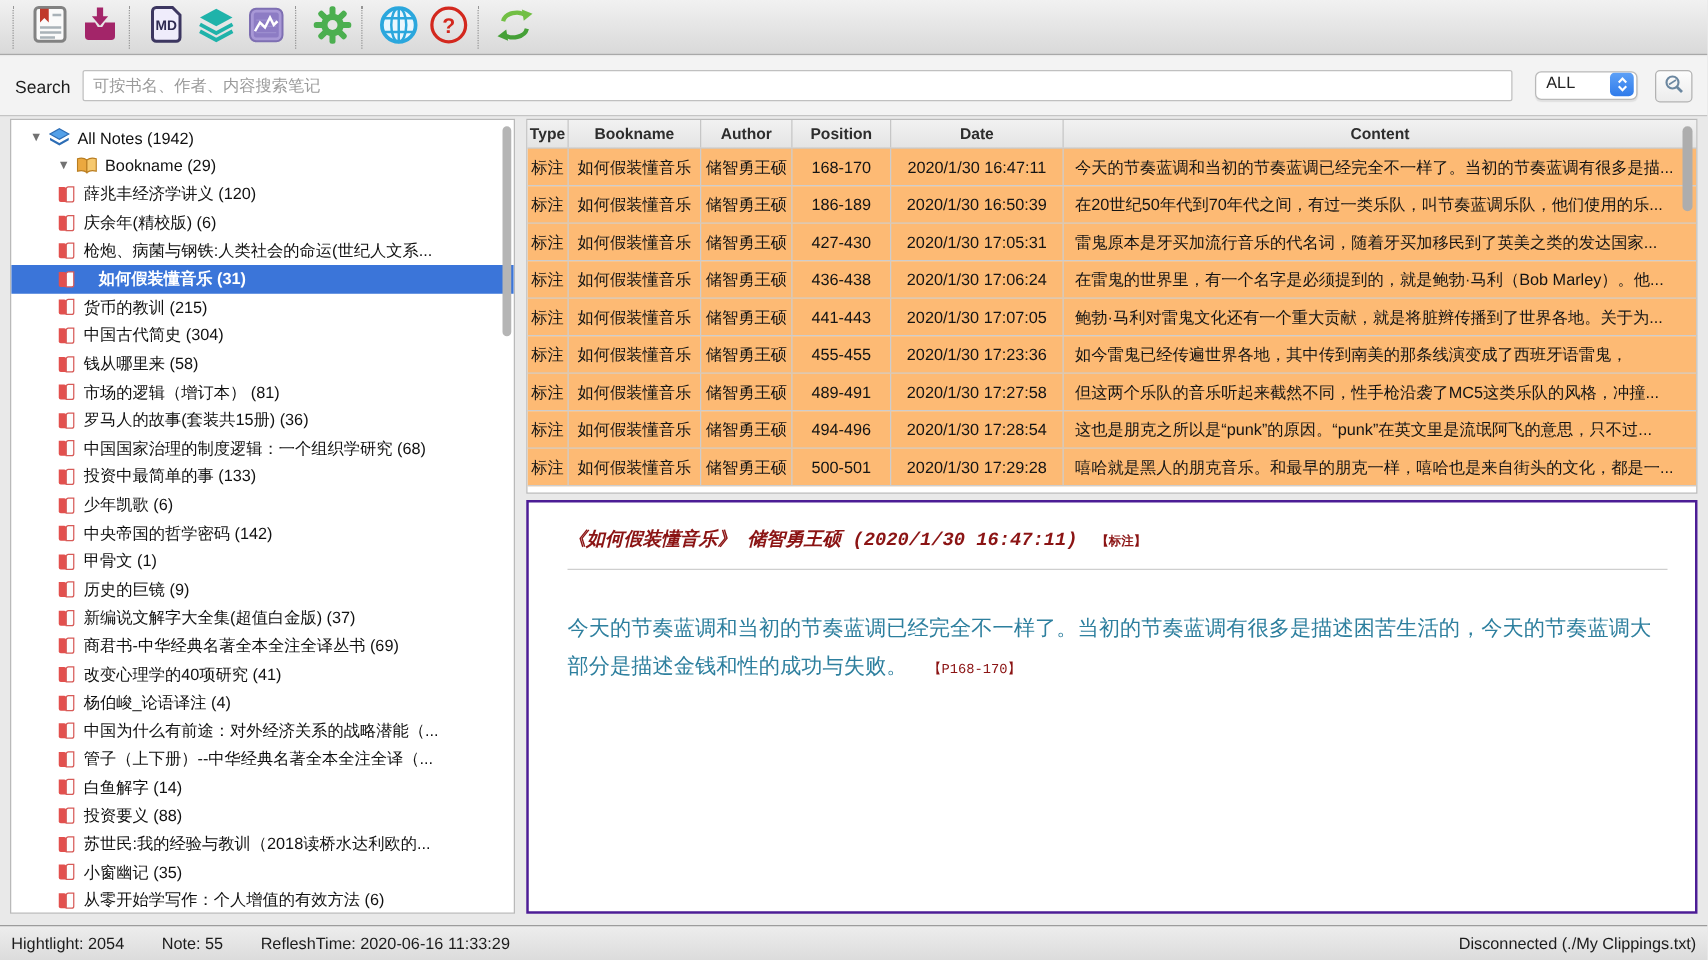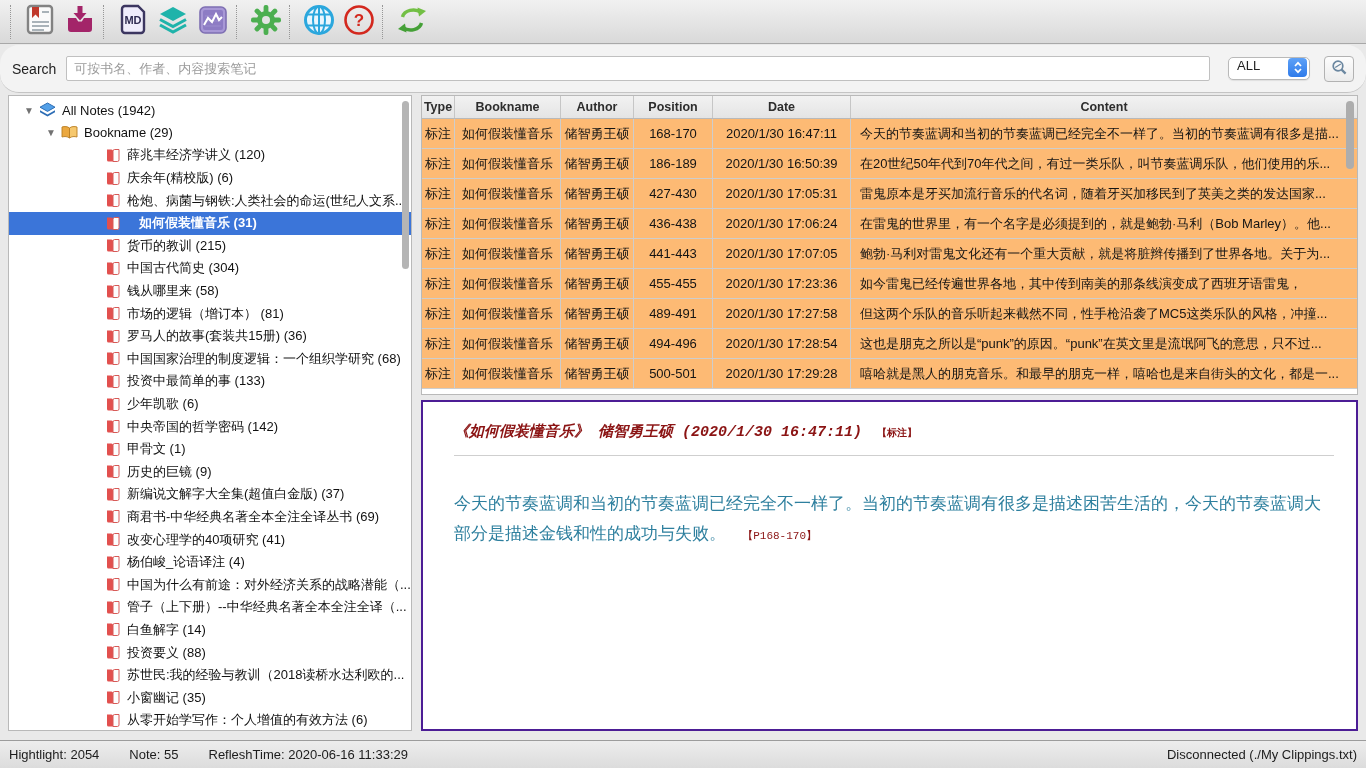--- a/index.html
+++ b/index.html
@@ -11,21 +11,21 @@
   .toolbar { position:absolute; top:0; left:0; right:0; height:44px;
     background:linear-gradient(#f1f1f1,#d9d9d9); border-bottom:1px solid #a8a8a8;
     display:flex; align-items:center; padding-left:4px; }
   .tb-sep { width:1px; height:34px; border-left:1px dotted #969696; margin:0 6px; }
   .tb-btn { width:40px; height:40px; display:flex; align-items:center; justify-content:flex-end;
     background:transparent; border:none; cursor:default; }
 
   
   .search-row { position:absolute; top:45px; left:0; right:0; height:48px;
     background:#f3f3f3; border-bottom:1px solid #c4c4c4;
-    display:flex; align-items:center; padding:0 12px;border-radius:19px; }
+    display:flex; align-items:center; padding:0 12px; }
   .search-label { font-size:14px; color:#1d1d1d; margin-right:10px; }
   .search-input { flex:1; height:25px; border:1px solid #c0c0c0; border-radius:2px;
     background:#fff; font-size:13px; padding:0 7px; color:#222; outline:none;
     font-family:"Liberation Sans","DejaVu Sans",sans-serif; }
   .search-input::placeholder { color:#9b9b9b; }
   .filter-select { width:82px; height:23px; margin-left:18px; background:#fff;
     border:1px solid #b9b9b9; border-radius:5px; display:flex; align-items:flex-start;
     overflow:hidden; box-shadow:0 1px 1px rgba(0,0,0,.08); }
   .filter-select .val { flex:1; font-size:13px; color:#222; padding-left:8px; }
   .filter-select .stepper { width:19px; height:19px; margin-right:2px; border-radius:4px;
@@ -43,21 +43,21 @@
     background:#fff; border:2px solid #4c1d95; overflow:hidden;font-family:Liberation Mono, monospace; }
 
   
   .tree { padding-top:3px; }
   .tree-row { height:22.6px; display:flex; align-items:center; font-size:13px; color:#111;
     white-space:nowrap; overflow:hidden; }
   .tree-row .tri { width:12px; font-size:10px; color:#727272; text-align:center; margin-right:4px; }
   .tree-row .ticon { display:flex; align-items:center; margin-right:6px; flex:none; }
   .lvl0 { padding-left:14px; }
   .lvl1 { padding-left:36px; }
-  .lvl2 { padding-left:96px; }
+  .lvl2 { padding-left:36px; }
   .tree-row.selected { background:#3b75d9; color:#fff; font-weight:bold;gap:12px; }
   .side-scroll { position:absolute; right:2px; top:5px; width:7px; height:168px;
     background:#b5b5b5; border-radius:4px; }
 
   
   .grid-head, .trow { display:grid; grid-template-columns:33px 106px 73px 79px 138px 1fr; }
   .grid-head { height:23px; background:linear-gradient(#f2f2f2,#e4e4e4); border-bottom:1px solid #b9b9b9;font-weight:bold; }
   .grid-head .hc { font-size:12.5px; color:#2d2d2d; display:flex; align-items:center; justify-content:center;
     border-right:1px solid #c6c6c6; }
   .grid-head .hc:last-child { border-right:none; }

